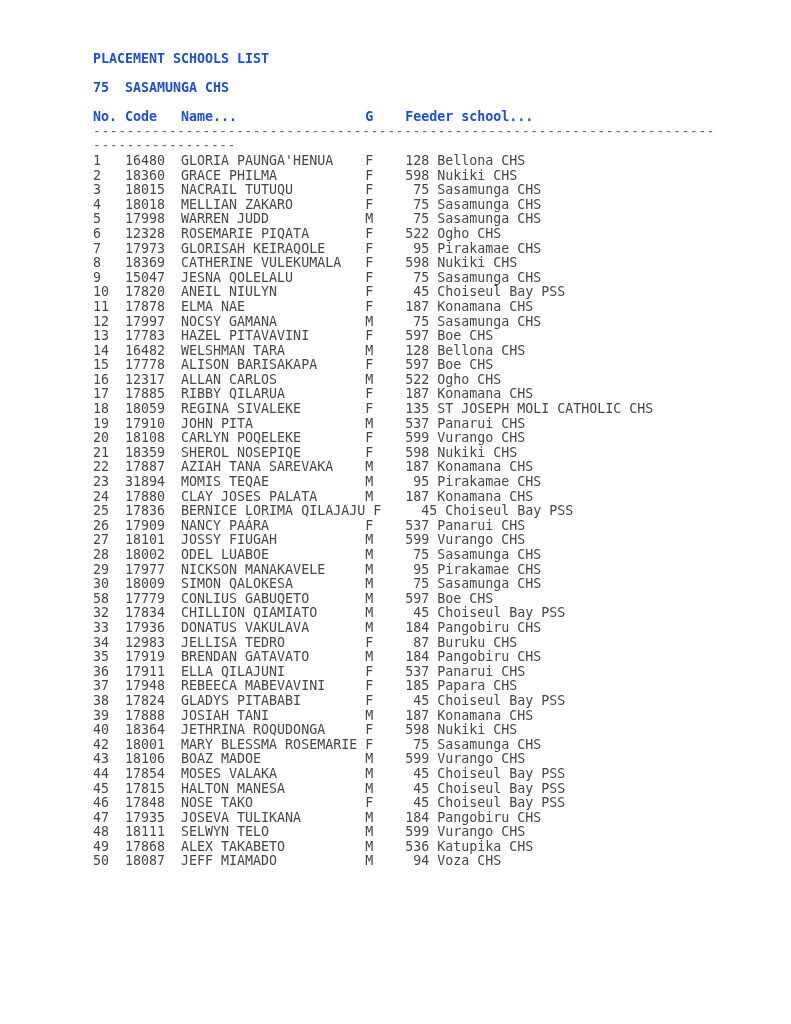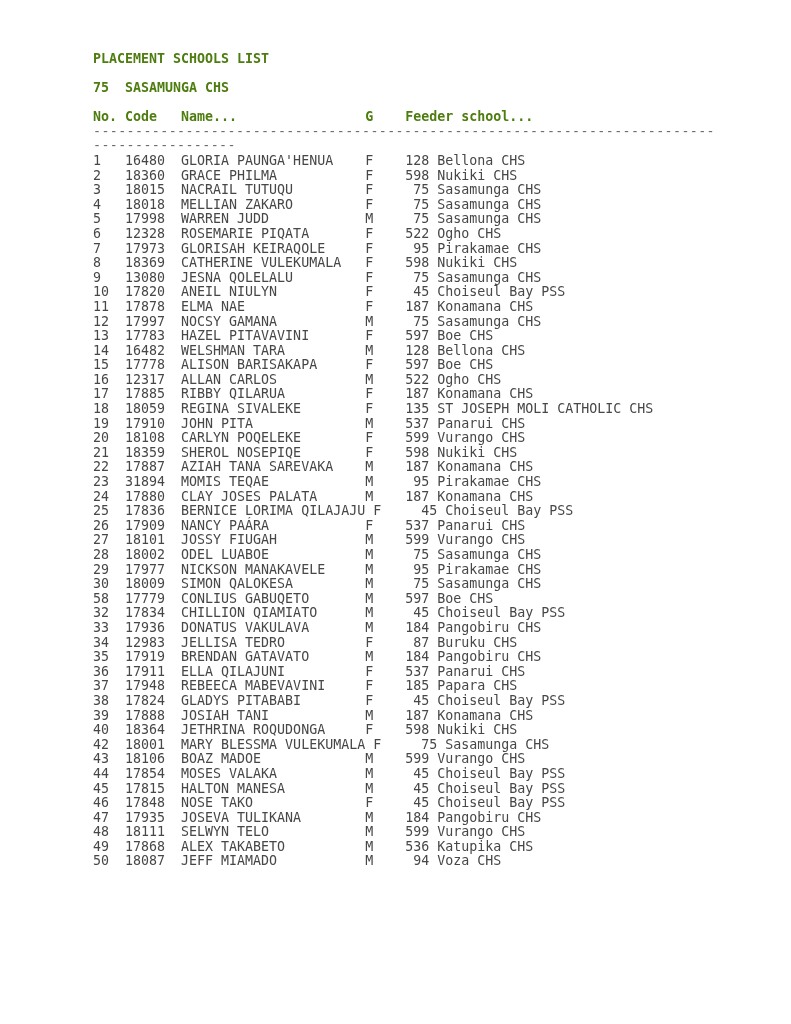--- a/index.html
+++ b/index.html
@@ -18,21 +18,21 @@
   .doc {
     position: absolute;
     left: 93px;
     top: 52px;
     font-size: 13.3px;
     line-height: 14.6px;
     white-space: nowrap;
   }
   .bold-line {
     font-weight: bold;
-    color: #4d7c0f;
+    color: #1d4ed8;
   }
   .title-line { margin: 0; }
   .school-line { margin-top: 14px; }
   .header-line { margin-top: 15px; }
   .sep {
     color: #6e6e6e;
     letter-spacing: 0.4px;
   }
   .rows { margin-top: 0; }
   .row { white-space: nowrap; }
@@ -67,21 +67,21 @@
 
   <div class="rows">
       <div class="row"><span class="c-no">1</span><span class="c-code">16480</span><span class="c-name">GLORIA PAUNGA'HENUA</span><span class="c-g">F</span><span class="c-num">128</span><span class="c-school">Bellona CHS</span></div>
       <div class="row"><span class="c-no">2</span><span class="c-code">18360</span><span class="c-name">GRACE PHILMA</span><span class="c-g">F</span><span class="c-num">598</span><span class="c-school">Nukiki CHS</span></div>
       <div class="row"><span class="c-no">3</span><span class="c-code">18015</span><span class="c-name">NACRAIL TUTUQU</span><span class="c-g">F</span><span class="c-num">75</span><span class="c-school">Sasamunga CHS</span></div>
       <div class="row"><span class="c-no">4</span><span class="c-code">18018</span><span class="c-name">MELLIAN ZAKARO</span><span class="c-g">F</span><span class="c-num">75</span><span class="c-school">Sasamunga CHS</span></div>
       <div class="row"><span class="c-no">5</span><span class="c-code">17998</span><span class="c-name">WARREN JUDD</span><span class="c-g">M</span><span class="c-num">75</span><span class="c-school">Sasamunga CHS</span></div>
       <div class="row"><span class="c-no">6</span><span class="c-code">12328</span><span class="c-name">ROSEMARIE PIQATA</span><span class="c-g">F</span><span class="c-num">522</span><span class="c-school">Ogho CHS</span></div>
       <div class="row"><span class="c-no">7</span><span class="c-code">17973</span><span class="c-name">GLORISAH KEIRAQOLE</span><span class="c-g">F</span><span class="c-num">95</span><span class="c-school">Pirakamae CHS</span></div>
       <div class="row"><span class="c-no">8</span><span class="c-code">18369</span><span class="c-name">CATHERINE VULEKUMALA</span><span class="c-g">F</span><span class="c-num">598</span><span class="c-school">Nukiki CHS</span></div>
-      <div class="row"><span class="c-no">9</span><span class="c-code">13080</span><span class="c-name">JESNA QOLELALU</span><span class="c-g">F</span><span class="c-num">75</span><span class="c-school">Sasamunga CHS</span></div>
+      <div class="row"><span class="c-no">9</span><span class="c-code">15047</span><span class="c-name">JESNA QOLELALU</span><span class="c-g">F</span><span class="c-num">75</span><span class="c-school">Sasamunga CHS</span></div>
       <div class="row"><span class="c-no">10</span><span class="c-code">17820</span><span class="c-name">ANEIL NIULYN</span><span class="c-g">F</span><span class="c-num">45</span><span class="c-school">Choiseul Bay PSS</span></div>
       <div class="row"><span class="c-no">11</span><span class="c-code">17878</span><span class="c-name">ELMA NAE</span><span class="c-g">F</span><span class="c-num">187</span><span class="c-school">Konamana CHS</span></div>
       <div class="row"><span class="c-no">12</span><span class="c-code">17997</span><span class="c-name">NOCSY GAMANA</span><span class="c-g">M</span><span class="c-num">75</span><span class="c-school">Sasamunga CHS</span></div>
       <div class="row"><span class="c-no">13</span><span class="c-code">17783</span><span class="c-name">HAZEL PITAVAVINI</span><span class="c-g">F</span><span class="c-num">597</span><span class="c-school">Boe CHS</span></div>
       <div class="row"><span class="c-no">14</span><span class="c-code">16482</span><span class="c-name">WELSHMAN TARA</span><span class="c-g">M</span><span class="c-num">128</span><span class="c-school">Bellona CHS</span></div>
       <div class="row"><span class="c-no">15</span><span class="c-code">17778</span><span class="c-name">ALISON BARISAKAPA</span><span class="c-g">F</span><span class="c-num">597</span><span class="c-school">Boe CHS</span></div>
       <div class="row"><span class="c-no">16</span><span class="c-code">12317</span><span class="c-name">ALLAN CARLOS</span><span class="c-g">M</span><span class="c-num">522</span><span class="c-school">Ogho CHS</span></div>
       <div class="row"><span class="c-no">17</span><span class="c-code">17885</span><span class="c-name">RIBBY QILARUA</span><span class="c-g">F</span><span class="c-num">187</span><span class="c-school">Konamana CHS</span></div>
       <div class="row"><span class="c-no">18</span><span class="c-code">18059</span><span class="c-name">REGINA SIVALEKE</span><span class="c-g">F</span><span class="c-num">135</span><span class="c-school">ST JOSEPH MOLI CATHOLIC CHS</span></div>
       <div class="row"><span class="c-no">19</span><span class="c-code">17910</span><span class="c-name">JOHN PITA</span><span class="c-g">M</span><span class="c-num">537</span><span class="c-school">Panarui CHS</span></div>
@@ -99,21 +99,21 @@
       <div class="row"><span class="c-no">58</span><span class="c-code">17779</span><span class="c-name">CONLIUS GABUQETO</span><span class="c-g">M</span><span class="c-num">597</span><span class="c-school">Boe CHS</span></div>
       <div class="row"><span class="c-no">32</span><span class="c-code">17834</span><span class="c-name">CHILLION QIAMIATO</span><span class="c-g">M</span><span class="c-num">45</span><span class="c-school">Choiseul Bay PSS</span></div>
       <div class="row"><span class="c-no">33</span><span class="c-code">17936</span><span class="c-name">DONATUS VAKULAVA</span><span class="c-g">M</span><span class="c-num">184</span><span class="c-school">Pangobiru CHS</span></div>
       <div class="row"><span class="c-no">34</span><span class="c-code">12983</span><span class="c-name">JELLISA TEDRO</span><span class="c-g">F</span><span class="c-num">87</span><span class="c-school">Buruku CHS</span></div>
       <div class="row"><span class="c-no">35</span><span class="c-code">17919</span><span class="c-name">BRENDAN GATAVATO</span><span class="c-g">M</span><span class="c-num">184</span><span class="c-school">Pangobiru CHS</span></div>
       <div class="row"><span class="c-no">36</span><span class="c-code">17911</span><span class="c-name">ELLA QILAJUNI</span><span class="c-g">F</span><span class="c-num">537</span><span class="c-school">Panarui CHS</span></div>
       <div class="row"><span class="c-no">37</span><span class="c-code">17948</span><span class="c-name">REBEECA MABEVAVINI</span><span class="c-g">F</span><span class="c-num">185</span><span class="c-school">Papara CHS</span></div>
       <div class="row"><span class="c-no">38</span><span class="c-code">17824</span><span class="c-name">GLADYS PITABABI</span><span class="c-g">F</span><span class="c-num">45</span><span class="c-school">Choiseul Bay PSS</span></div>
       <div class="row"><span class="c-no">39</span><span class="c-code">17888</span><span class="c-name">JOSIAH TANI</span><span class="c-g">M</span><span class="c-num">187</span><span class="c-school">Konamana CHS</span></div>
       <div class="row"><span class="c-no">40</span><span class="c-code">18364</span><span class="c-name">JETHRINA ROQUDONGA</span><span class="c-g">F</span><span class="c-num">598</span><span class="c-school">Nukiki CHS</span></div>
-      <div class="row"><span class="c-no">42</span><span class="c-code">18001</span><span class="c-name">MARY BLESSMA VULEKUMALA</span><span class="c-g">F</span><span class="c-num">75</span><span class="c-school">Sasamunga CHS</span></div>
+      <div class="row"><span class="c-no">42</span><span class="c-code">18001</span><span class="c-name">MARY BLESSMA ROSEMARIE</span><span class="c-g">F</span><span class="c-num">75</span><span class="c-school">Sasamunga CHS</span></div>
       <div class="row"><span class="c-no">43</span><span class="c-code">18106</span><span class="c-name">BOAZ MADOE</span><span class="c-g">M</span><span class="c-num">599</span><span class="c-school">Vurango CHS</span></div>
       <div class="row"><span class="c-no">44</span><span class="c-code">17854</span><span class="c-name">MOSES VALAKA</span><span class="c-g">M</span><span class="c-num">45</span><span class="c-school">Choiseul Bay PSS</span></div>
       <div class="row"><span class="c-no">45</span><span class="c-code">17815</span><span class="c-name">HALTON MANESA</span><span class="c-g">M</span><span class="c-num">45</span><span class="c-school">Choiseul Bay PSS</span></div>
       <div class="row"><span class="c-no">46</span><span class="c-code">17848</span><span class="c-name">NOSE TAKO</span><span class="c-g">F</span><span class="c-num">45</span><span class="c-school">Choiseul Bay PSS</span></div>
       <div class="row"><span class="c-no">47</span><span class="c-code">17935</span><span class="c-name">JOSEVA TULIKANA</span><span class="c-g">M</span><span class="c-num">184</span><span class="c-school">Pangobiru CHS</span></div>
       <div class="row"><span class="c-no">48</span><span class="c-code">18111</span><span class="c-name">SELWYN TELO</span><span class="c-g">M</span><span class="c-num">599</span><span class="c-school">Vurango CHS</span></div>
       <div class="row"><span class="c-no">49</span><span class="c-code">17868</span><span class="c-name">ALEX TAKABETO</span><span class="c-g">M</span><span class="c-num">536</span><span class="c-school">Katupika CHS</span></div>
       <div class="row"><span class="c-no">50</span><span class="c-code">18087</span><span class="c-name">JEFF MIAMADO</span><span class="c-g">M</span><span class="c-num">94</span><span class="c-school">Voza CHS</span></div>
     </div>
 

